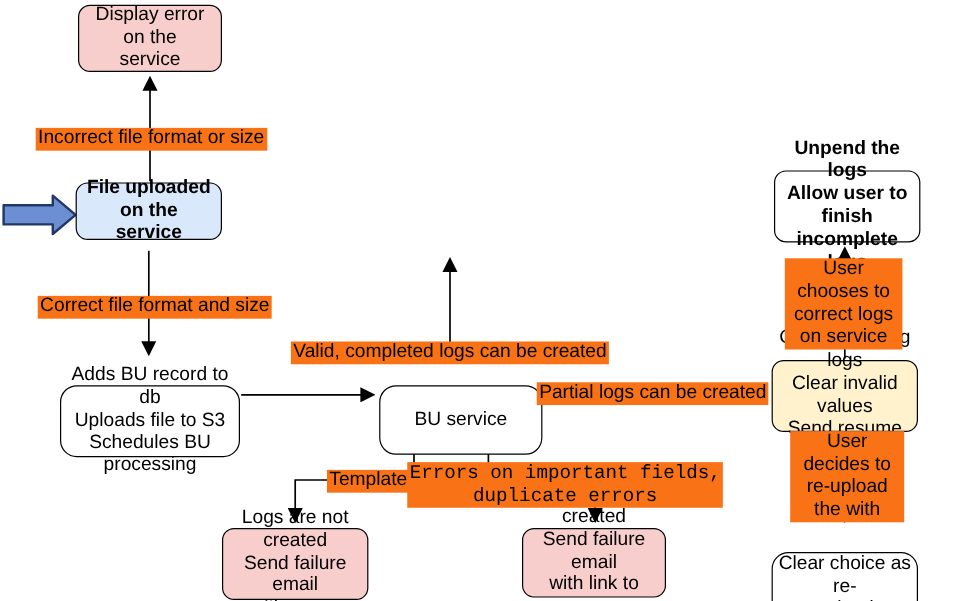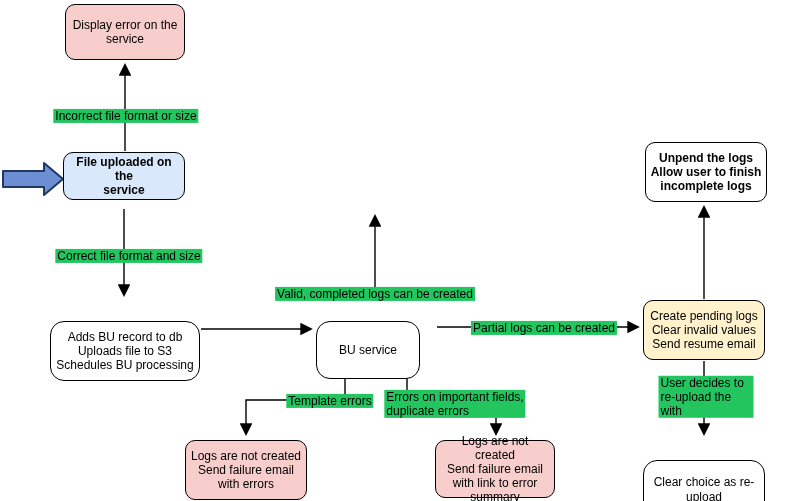--- a/index.html
+++ b/index.html
@@ -1,58 +1,58 @@
 <!DOCTYPE html>
 <html><head>
 <meta charset="utf-8">
 <style>
   html,body{margin:0;padding:0;background:#fff;}
   #canvas{
     position:relative;width:801px;height:501px;background:#ffffff;
     font-family:"Liberation Sans","DejaVu Sans",sans-serif;
-    font-size:12px;color:#000;overflow:hidden;
+    font-size:16px;color:#000;overflow:hidden;
   }
   #edge-layer{position:absolute;left:0;top:0;width:801px;height:501px;}
   .node{
     position:absolute;display:flex;align-items:center;justify-content:center;
     text-align:center;white-space:pre-line;line-height:1.18;
     border:1.6px solid #000;border-radius:10px;box-sizing:border-box;
     padding:2px 4px;background:#fff;
   }
   .fill-pink{background:#F8CECC;}
   .fill-blue{background:#DAE8FC;}
   .fill-green{background:#9AC97F;}
   .fill-yellow{background:#FFF2CC;}
   .fill-white{background:#FFFFFF;}
   .round-lg{border-radius:14px;margin-top:21px;}
   
   .n-display-error   {left:65px;  top:4px;   width:120px; height:56px;}
   .n-file-uploaded   {left:63px;  top:152px; width:122px; height:48px;font-weight:bold;}
   .n-adds-bu         {left:50px;  top:300px; width:150px; height:60px;}
-  .n-bu-service      {left:316px; top:300px; width:104px; height:58px;}
+  .n-bu-service      {left:316px; top:300px; width:136px; height:58px;}
   .n-uploads-logs    {left:315px; top:150px; width:122px; height:61px;}
   .n-create-pending  {left:643px; top:300px; width:122px; height:60px;}
   .n-unpend-logs     {left:645px; top:142px; width:122px; height:60px;font-weight:bold;}
   .n-mark-choice     {left:643px; top:439px; width:122px; height:59px;}
   .n-logs-errors     {left:185px; top:440px; width:122px; height:60px;}
   .n-logs-summary    {left:435px; top:440px; width:120px; height:58px;}
   
   .elabel{
     position:absolute;transform:translate(-50%,-50%);
-    background:#22c55e;padding:0 2px;
+    background:#f97316;padding:0 2px;text-align:center;
     white-space:pre-line;line-height:1.18;
   }
   .l-incorrect {left:126px; top:116px;}
   .l-correct   {left:129px; top:256px;}
   .l-valid     {left:375px; top:257px;margin-top:37px;}
   .l-partial   {left:544px; top:328px;}
   .l-chooses   {left:703px; top:253px;}
   .l-decides   {left:706px; top:397px;}
   .l-template  {left:330px; top:401px;}
-  .l-errfields {left:455px; top:404px;}
+  .l-errfields {left:471px; top:404px;font-family:Liberation Mono, monospace;}
 </style>
 </head>
 <body>
 
 <div id="canvas">
 
   <svg id="edge-layer" width="801" height="501" viewBox="0 0 801 501" xmlns="http://www.w3.org/2000/svg">
     <defs>
       <marker id="arrow" viewBox="0 0 10 10" refX="8.5" refY="5" markerWidth="9" markerHeight="9" orient="auto">
         <path d="M0,0 L10,5 L0,10 Z" fill="#000"></path>
@@ -128,18 +128,19 @@
     <span>Logs are not created
 Send failure email
 with link to error
 summary</span>
   </div>
 
   <div class="elabel l-incorrect">Incorrect file format or size</div>
   <div class="elabel l-correct">Correct file format and size</div>
   <div class="elabel l-valid">Valid, completed logs can be created</div>
   <div class="elabel l-partial">Partial logs can be created</div>
+  <div class="elabel l-chooses">User chooses to correct logs on service</div>
   <div class="elabel l-decides">User decides to re-upload the with</div>
   <div class="elabel l-template">Template errors</div>
   <div class="elabel l-errfields">Errors on important fields,
 duplicate errors</div>
 
 </div>
 
 </body></html>

